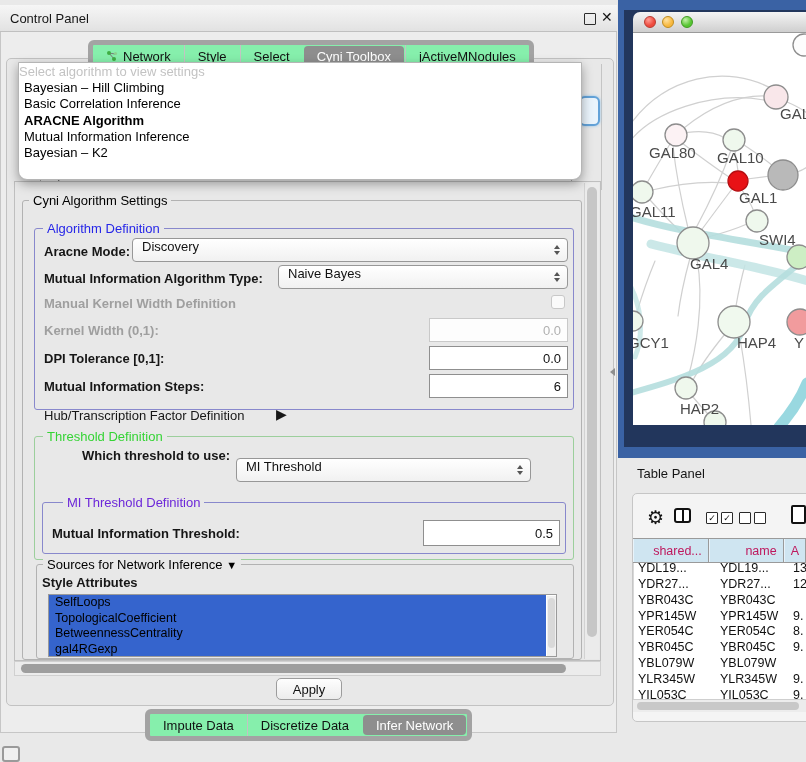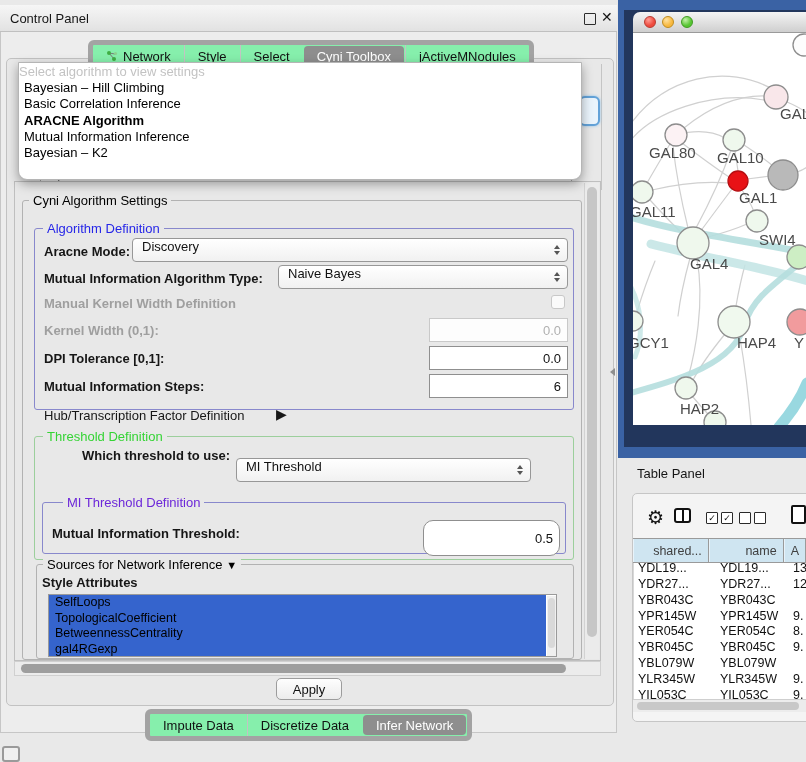--- a/index.html
+++ b/index.html
@@ -21,21 +21,21 @@
   .tabbar{position:absolute;display:flex;background:#86efac;border:5px solid #a3a3a3;border-radius:6px;font-size:13px;align-items:stretch;}
   .tab{padding:3px 13px;display:flex;align-items:center;gap:5px;border-left:1px solid #c3c3c3;color:#111;white-space:nowrap;}
   .tab:first-child{border-left:none;}
   .tab.sel{background:#8e8e8e;color:#fff;border-radius:4px;margin:1px;border-left:none;}
   #algo-dd{position:absolute;left:18px;top:62px;width:562px;height:116px;background:#fff;border:1px solid #b5b5b5;
     border-radius:0 0 9px 9px;box-shadow:0 4px 11px rgba(0,0,0,.35);z-index:60;}
   .algo-ph{color:#c3c3c3;font-size:13px;height:17px;line-height:17px;}
   .algo-item{font-size:13px;height:16.3px;line-height:16.3px;padding-left:5px;color:#000;}
   .attr-item{height:15.6px;line-height:15.6px;background:#3564cd;color:#000000;font-size:12.5px;padding-left:6px;width:497px;box-sizing:border-box;}
   .thead{position:absolute;left:633px;top:538px;width:173px;height:23px;display:flex;border-top:1px solid #9a9a9a;border-bottom:1px solid #9a9a9a;z-index:5;}
-  .thcell{background:#cfe5f1;border-right:1px solid #9a9a9a;border-left:1px solid #e8f3fa;font-size:12.5px;color:#404040;
+  .thcell{background:#cfe5f1;border-right:1px solid #9a9a9a;border-left:1px solid #e8f3fa;font-size:12.5px;color:#be185d;
     display:flex;align-items:center;justify-content:flex-end;padding-right:6px;box-sizing:border-box;}
   .trow{display:flex;height:15.85px;line-height:15.85px;font-size:12.5px;color:#111;}
   .tcell{white-space:nowrap;overflow:hidden;box-sizing:border-box;}
   .c0{width:77px;padding-left:4px;} .c1{width:76px;padding-left:9px;} .c2{flex:1;padding-left:6px;}
   .sb-thumb{position:absolute;background:#c6c6c6;border-radius:5px;}
   .mini-cb{width:10px;height:10px;border:1.6px solid #2a2a2a;border-radius:1px;display:inline-block;background:#fff;
     font-size:9px;line-height:10px;text-align:center;color:#111;font-weight:bold;}
 </style>
 </head>
 <body>
@@ -157,21 +157,21 @@
   <span class="spin">
       <span class="arr-up"></span>
       <span class="arr-dn"></span>
     </span>
 </div>
 
 <div class="gbox" style="left:42px;top:502px;width:522px;height:50px;border-color:#8888cc;">
   <span class="gtitle" style="left:20px;color:#6d28d9;">MI Threshold Definition</span>
 </div>
 <span class="lbl b" style="left:52px;top:526px;">Mutual Information Threshold:</span>
-<div class="field" style="left:423px;top:520px;width:137px;height:36px;border-radius:10px;">
+<div class="field" style="left:423px;top:520px;width:137px;height:26px;">
   <span>0.5</span>
 </div>
 
 <div class="gbox" style="left:36px;top:564px;width:536px;height:93px;">
   <span class="gtitle" style="left:6px;">
     <span>Sources for Network Inference</span>
     <span style="font-size:11px;">▼</span>
   </span>
 </div>
 <span class="lbl b" style="left:42px;top:575px;">Style Attributes</span>

